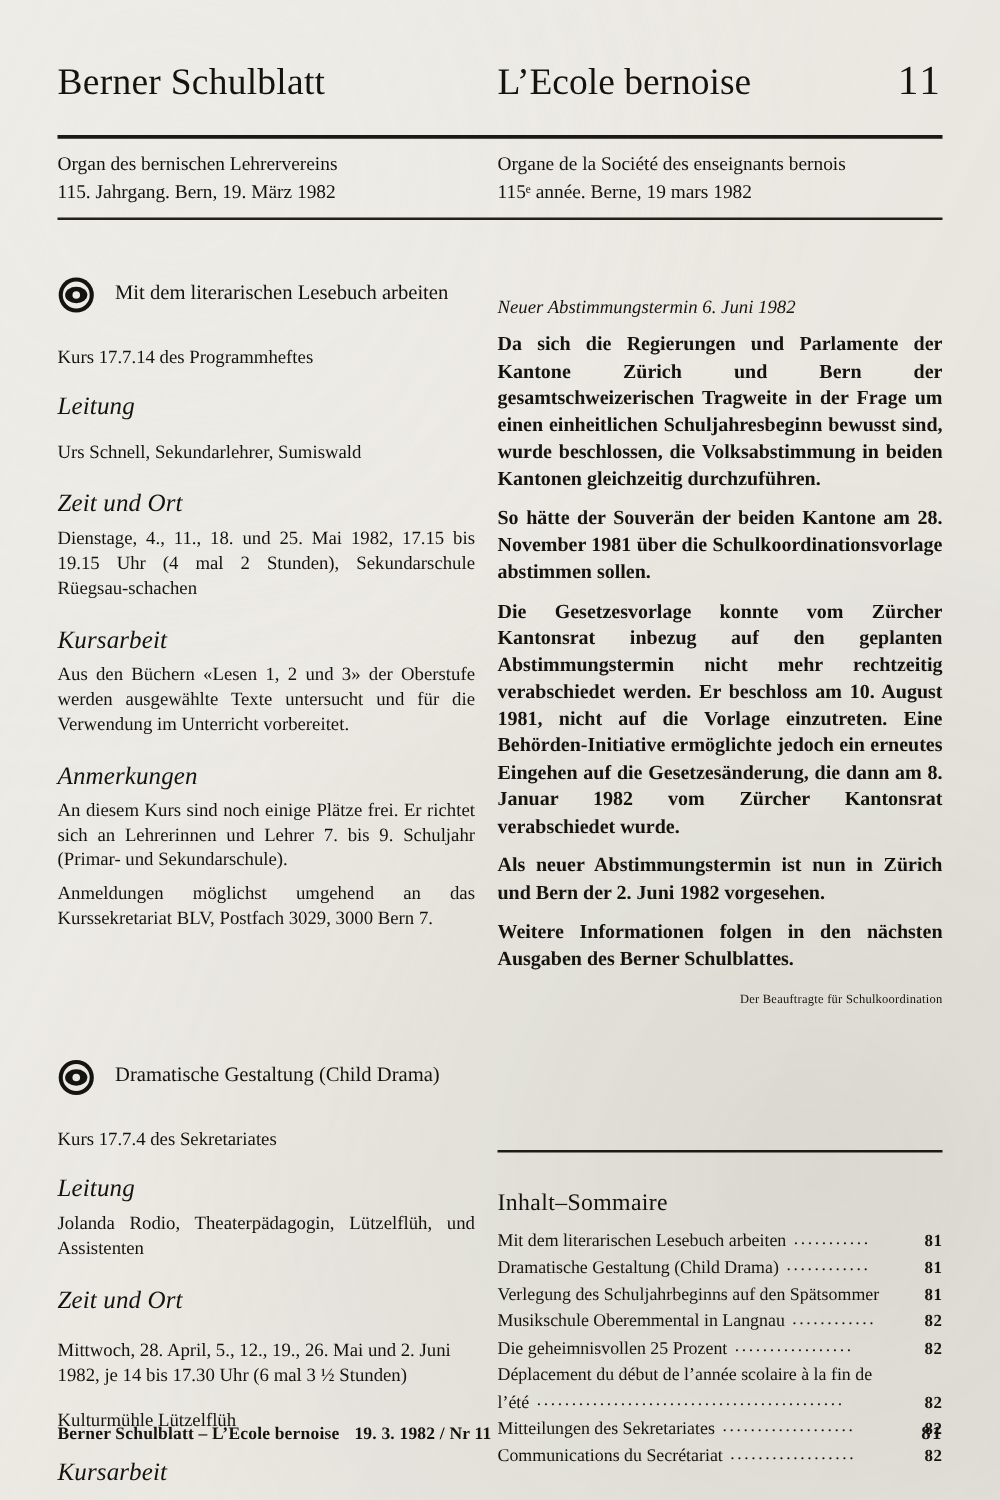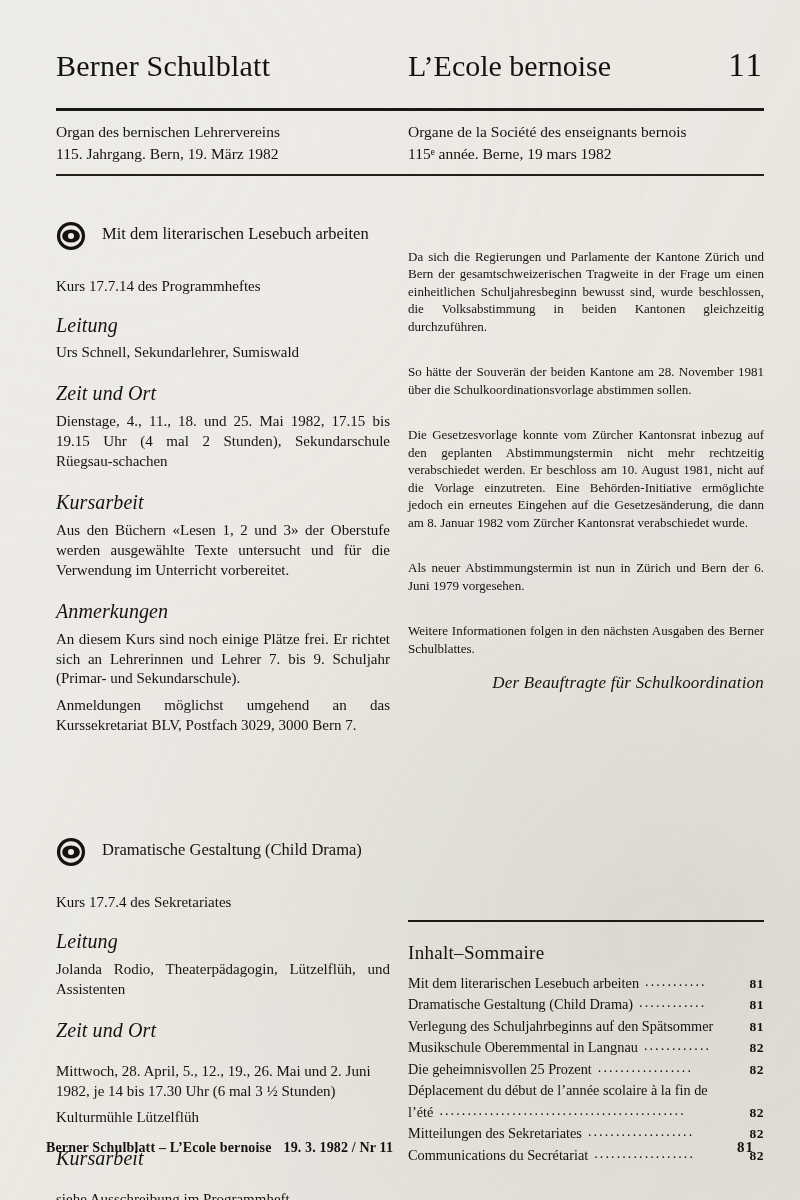--- a/index.html
+++ b/index.html
@@ -23,21 +23,21 @@
     pointer-events: none;
     background:
       radial-gradient(circle at 18% 12%, rgba(255,255,255,0.55) 0%, rgba(255,255,255,0) 42%),
       radial-gradient(circle at 82% 78%, rgba(160,156,146,0.18) 0%, rgba(255,255,255,0) 50%),
       linear-gradient(115deg, rgba(255,255,255,0.30) 0%, rgba(228,225,217,0.18) 55%, rgba(205,202,193,0.22) 100%);
     mix-blend-mode: multiply;
     opacity: .85;
   }
   .page {
     position: absolute;
-    left: 56px;
+    left: 46px;
     top: 0;
     width: 708px;
     height: 1200px;
   }
 
   
   .masthead {
     display: flex;
     align-items: baseline;
     padding-top: 47px;
@@ -131,56 +131,56 @@
   }
   .para {
     font-size: 15px;
     line-height: 1.33;
     margin-top: 7px;
     text-align: justify;
     text-justify: inter-word;
     hyphens: manual;
   }
   .para.nojust { text-align: left; margin-top: 20px; }
-  .para.tight { margin-top: 6px; }
+  .para.tight { margin-top: 16px; }
 
   
   .r-lead {
     font-style: italic;
     font-size: 15px;
     margin-top: 18px;
   }
   .r-para {
-    font-size: 13px;
+    font-size: 16px;
     line-height: 1.345;
-    margin-top: 28px;
+    margin-top: 10px;
     text-align: justify;
+    font-weight: bold;
   }
   .byline {
-    font-style: italic;
-    font-size: 17px;
+    font-size: 10px;
     text-align: right;
     margin-top: 16px;
     letter-spacing: .2px;
   }
 
   
   .toc-wrap {
     position: absolute;
     left: 0;
     right: 0;
     top: 700px;
   }
   .toc-rule {
     height: 2px;
     background: #1f1c17;
   }
   .toc-title {
     font-size: 19px;
-    margin-top: 20px;
+    margin-top: 30px;
     margin-bottom: 9px;
     letter-spacing: .3px;
   }
   .toc-row {
     display: flex;
     align-items: baseline;
     font-size: 14.3px;
     line-height: 1.5;
     white-space: nowrap;
   }
@@ -314,24 +314,25 @@
         <div class="lbl">Anmerkungen</div>
         <div class="para">An diesem Kurs sind noch einige Plätze frei. Anmeldungen möglichst umgehend an Rita Leutwyler, Styggässli 6, 3552 Bärau. Der Kurs wird von der Sektion Oberemmental BLV organisiert, steht aber auch Kolleginnen und Kollegen anderer Sektionen offen.</div>
       </div>
 
     </div>
 
     <div class="col-right">
 
       <div>
 
+        <div class="r-lead">Neuer Abstimmungstermin 6. Juni 1982</div>
         <div class="r-para">Da sich die Regierungen und Parlamente der Kantone Zürich und Bern der gesamtschweizerischen Tragweite in der Frage um einen einheitlichen Schuljahresbeginn bewusst sind, wurde beschlossen, die Volksabstimmung in beiden Kantonen gleichzeitig durchzuführen.</div>
         <div class="r-para">So hätte der Souverän der beiden Kantone am 28. November 1981 über die Schulkoordinationsvorlage abstimmen sollen.</div>
         <div class="r-para">Die Gesetzesvorlage konnte vom Zürcher Kantonsrat inbezug auf den geplanten Abstimmungstermin nicht mehr rechtzeitig verabschiedet werden. Er beschloss am 10. August 1981, nicht auf die Vorlage einzutreten. Eine Behörden-Initiative ermöglichte jedoch ein erneutes Eingehen auf die Gesetzesänderung, die dann am 8. Januar 1982 vom Zürcher Kantonsrat verabschiedet wurde.</div>
-        <div class="r-para">Als neuer Abstimmungstermin ist nun in Zürich und Bern der 6. Juni 1979 vorgesehen.</div>
+        <div class="r-para">Als neuer Abstimmungstermin ist nun in Zürich und Bern der 2. Juni 1982 vorgesehen.</div>
         <div class="r-para">Weitere Informationen folgen in den nächsten Ausgaben des Berner Schulblattes.</div>
         <div class="byline">Der Beauftragte für Schulkoordination</div>
       </div>
 
       <div class="toc-wrap">
         <div class="toc-rule"></div>
         <div class="toc-title">Inhalt–Sommaire</div>
 
         <div class="toc-row">
           <span class="toc-label">Mit dem literarischen Lesebuch arbeiten</span>

